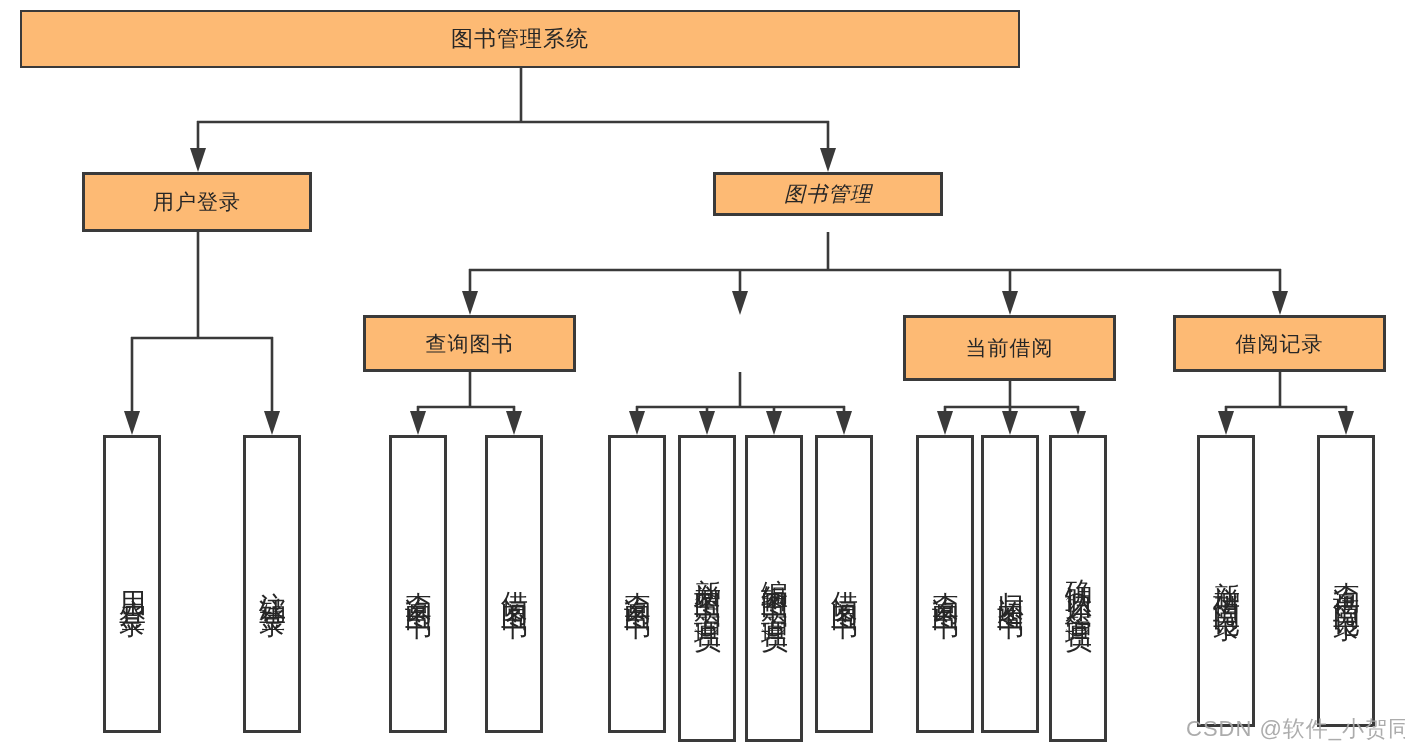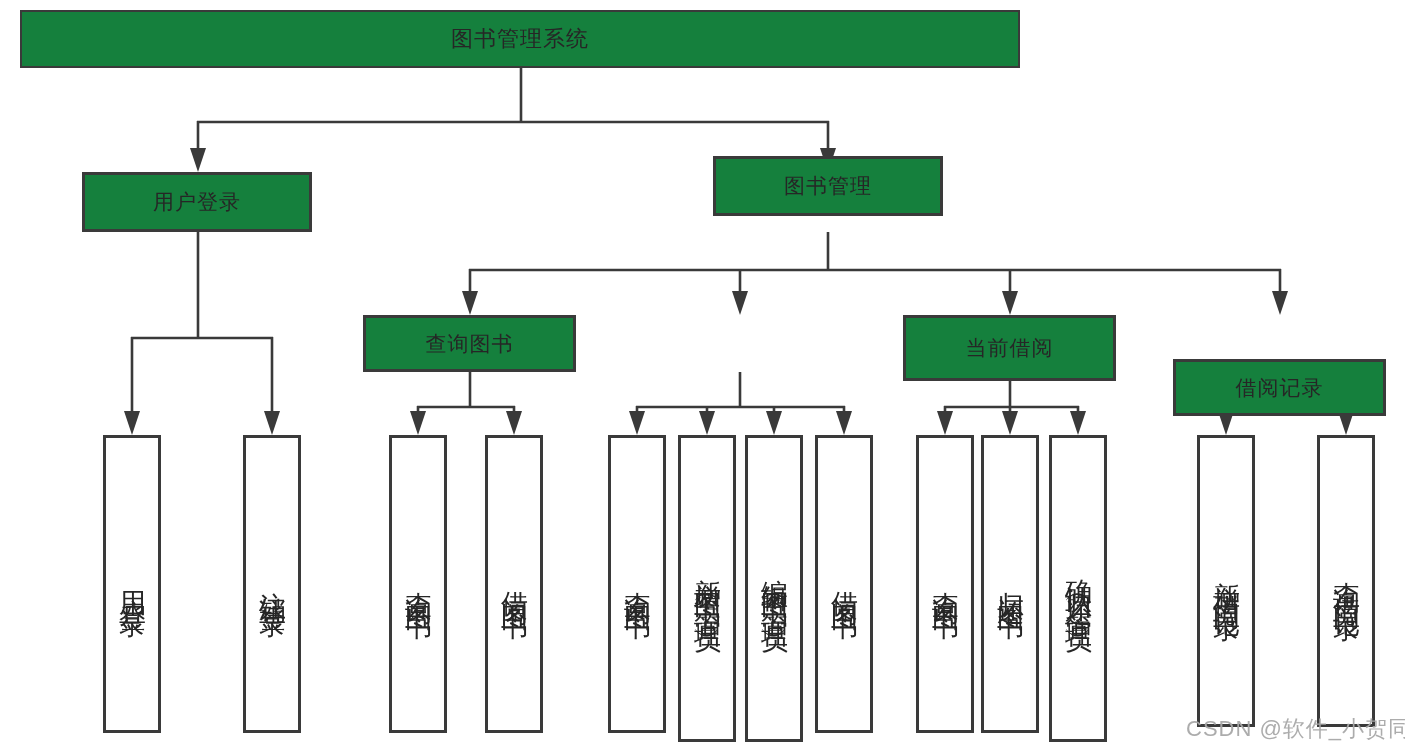--- a/index.html
+++ b/index.html
@@ -7,21 +7,21 @@
     position:relative;
     width:1405px;height:747px;
     background:#ffffff;
     font-family:"Liberation Sans",sans-serif;
     overflow:hidden;
   }
   #connectors{position:absolute;left:0;top:0;z-index:1;}
   .hbox{
     position:absolute;z-index:2;
     box-sizing:border-box;
-    background:#15803d;
+    background:#fdba74;
     border:3px solid #3a3a3a;
     display:flex;align-items:center;justify-content:center;
     font-size:21px;color:#262626;
     letter-spacing:1px;
     white-space:nowrap;
   }
   .root{border-width:2px;font-size:22px;}
   .vbox{
     position:absolute;z-index:2;
     box-sizing:border-box;
@@ -116,31 +116,31 @@
     </g>
   </svg>
 
   <div class="hbox root" style="left:20px;top:10px;width:1000px;height:58px;">
     <span>图书管理系统</span>
   </div>
 
   <div class="hbox" style="left:82px;top:172px;width:230px;height:60px;">
     <span>用户登录</span>
   </div>
-  <div class="hbox" style="left:713px;top:156px;width:230px;height:60px;">
+  <div class="hbox" style="left:713px;top:172px;width:230px;height:44px;font-style:italic;">
     <span>图书管理</span>
   </div>
 
   <div class="hbox" style="left:363px;top:315px;width:213px;height:57px;">
     <span>查询图书</span>
   </div>
   <div class="hbox" style="left:903px;top:315px;width:213px;height:66px;">
     <span>当前借阅</span>
   </div>
-  <div class="hbox" style="left:1173px;top:315px;width:213px;height:57px;margin-top:44px;">
+  <div class="hbox" style="left:1173px;top:315px;width:213px;height:57px;">
     <span>借阅记录</span>
   </div>
 
   <div class="vbox" style="left:103px;top:435px;width:58px;height:298px;">
     <span class="vtext">用户登录</span>
   </div>
   <div class="vbox" style="left:243px;top:435px;width:58px;height:298px;">
     <span class="vtext">注销登录</span>
   </div>
 

